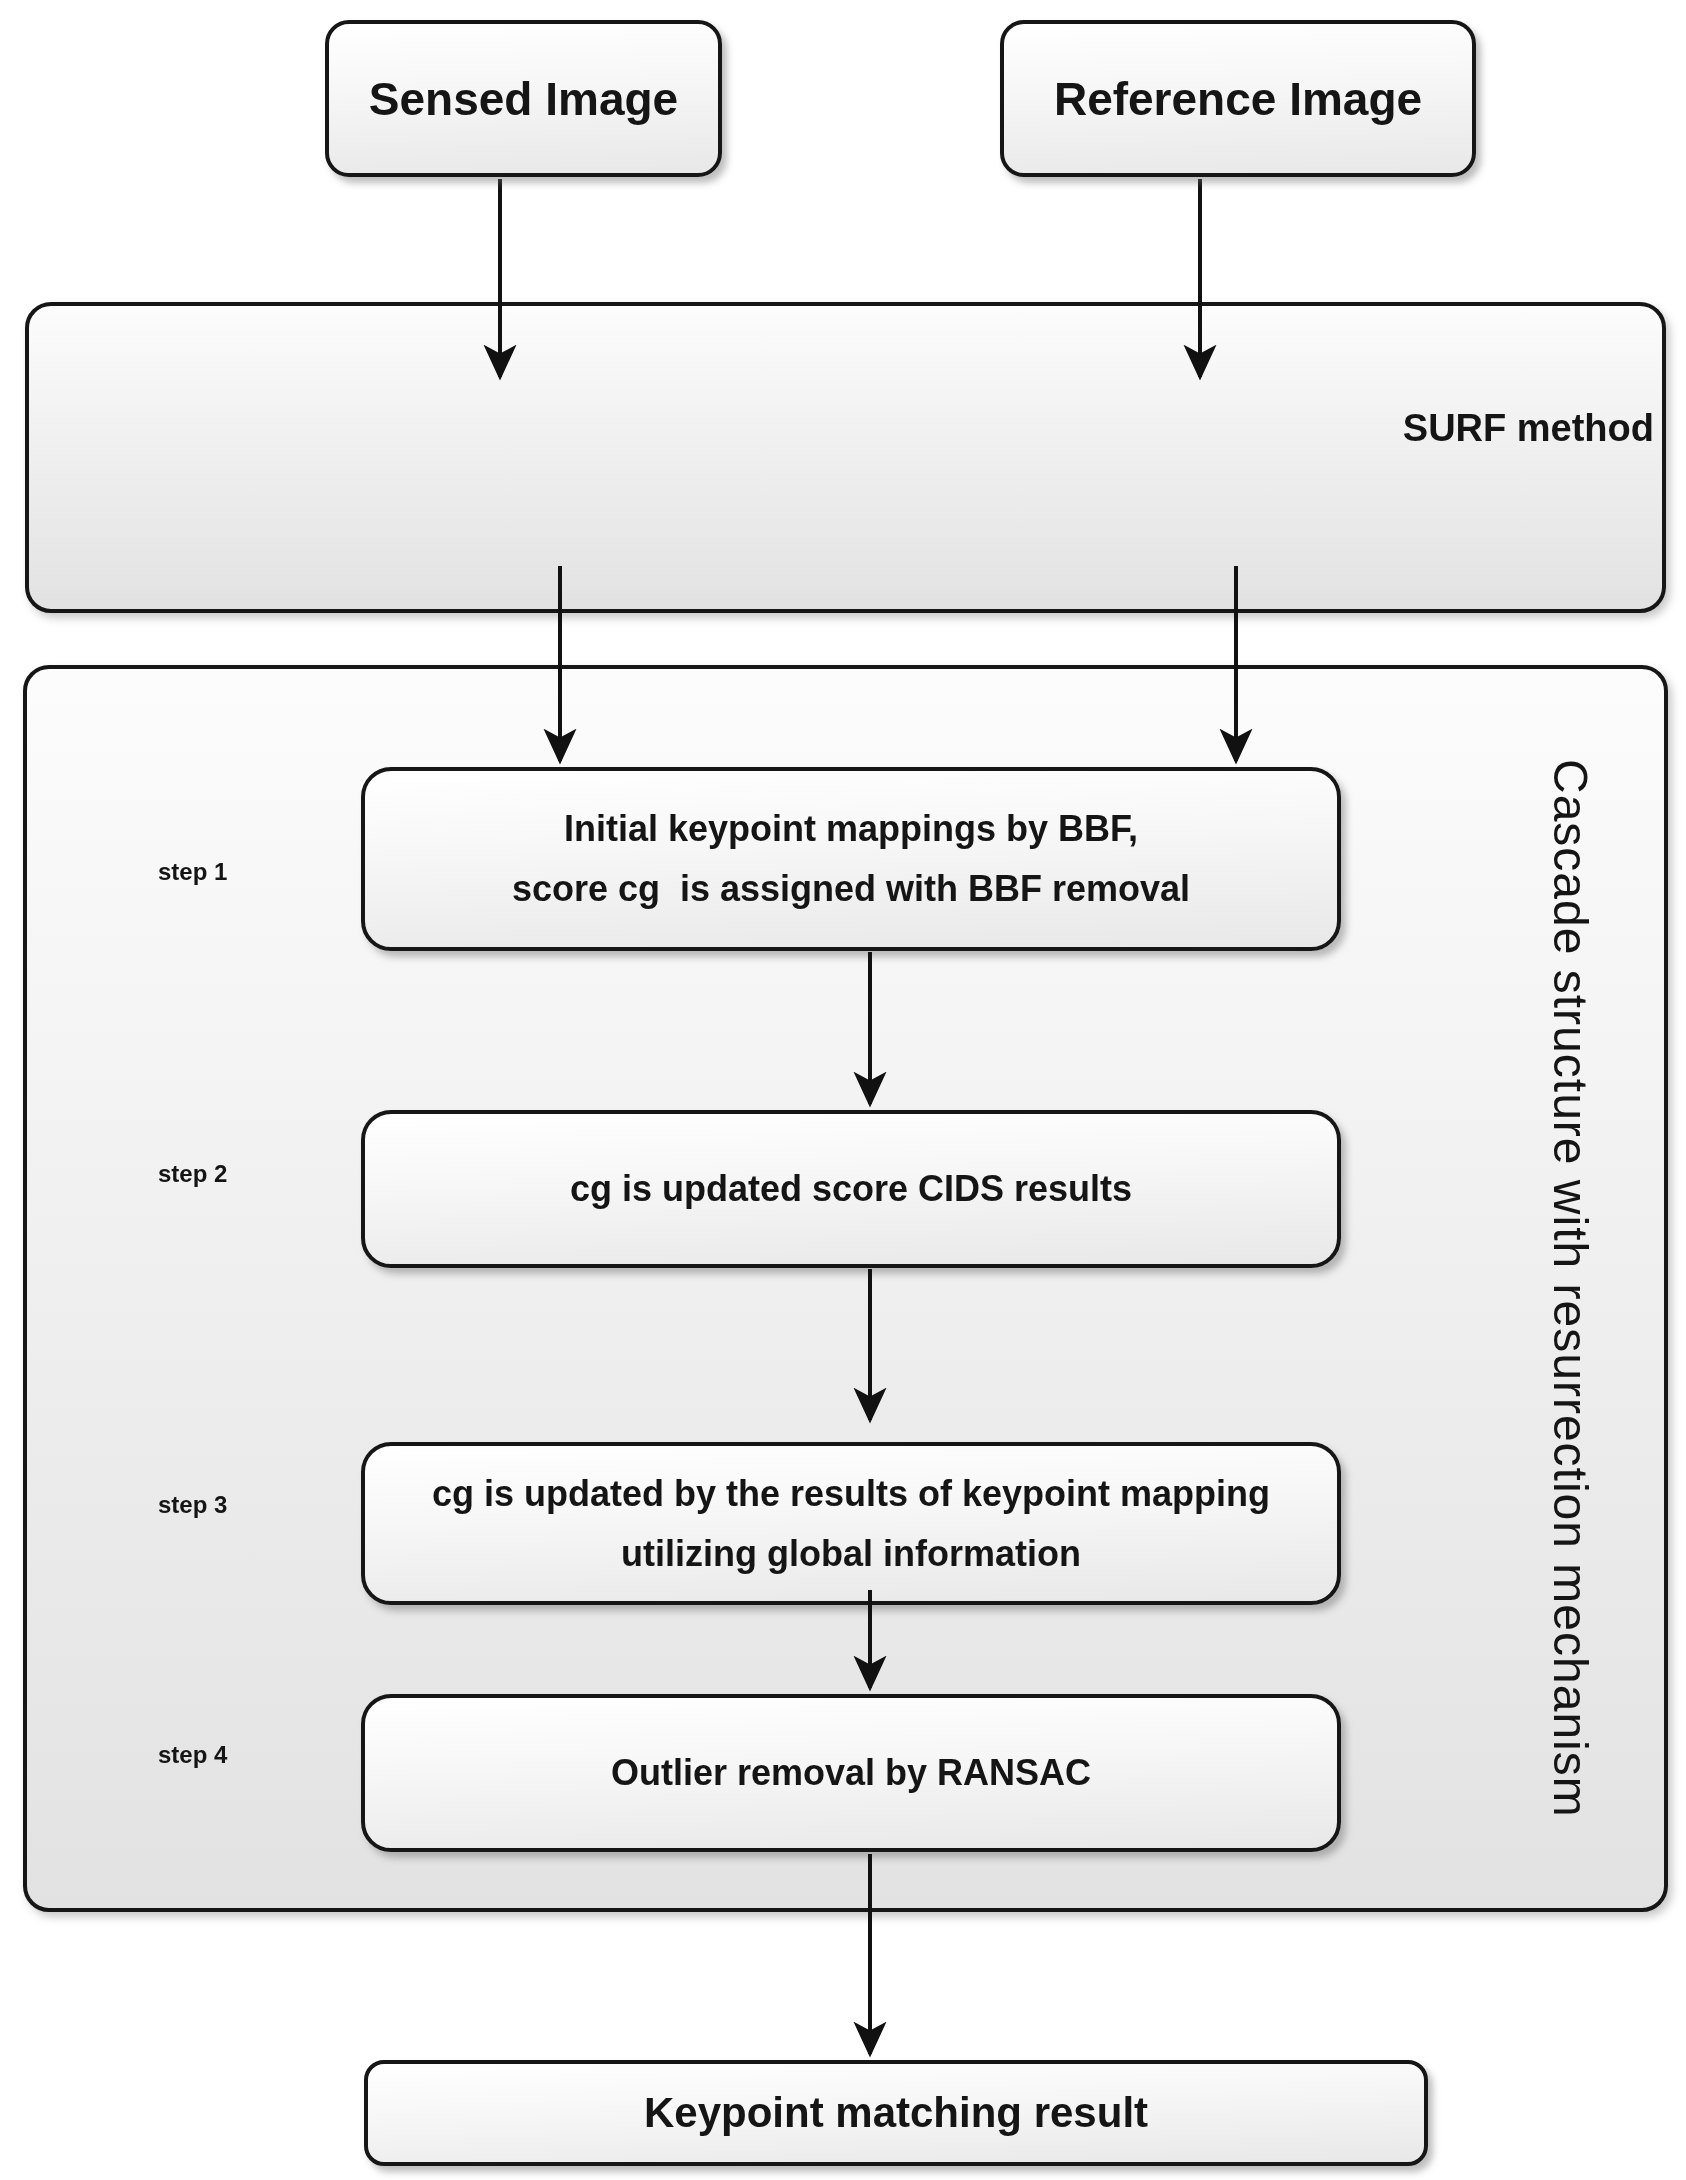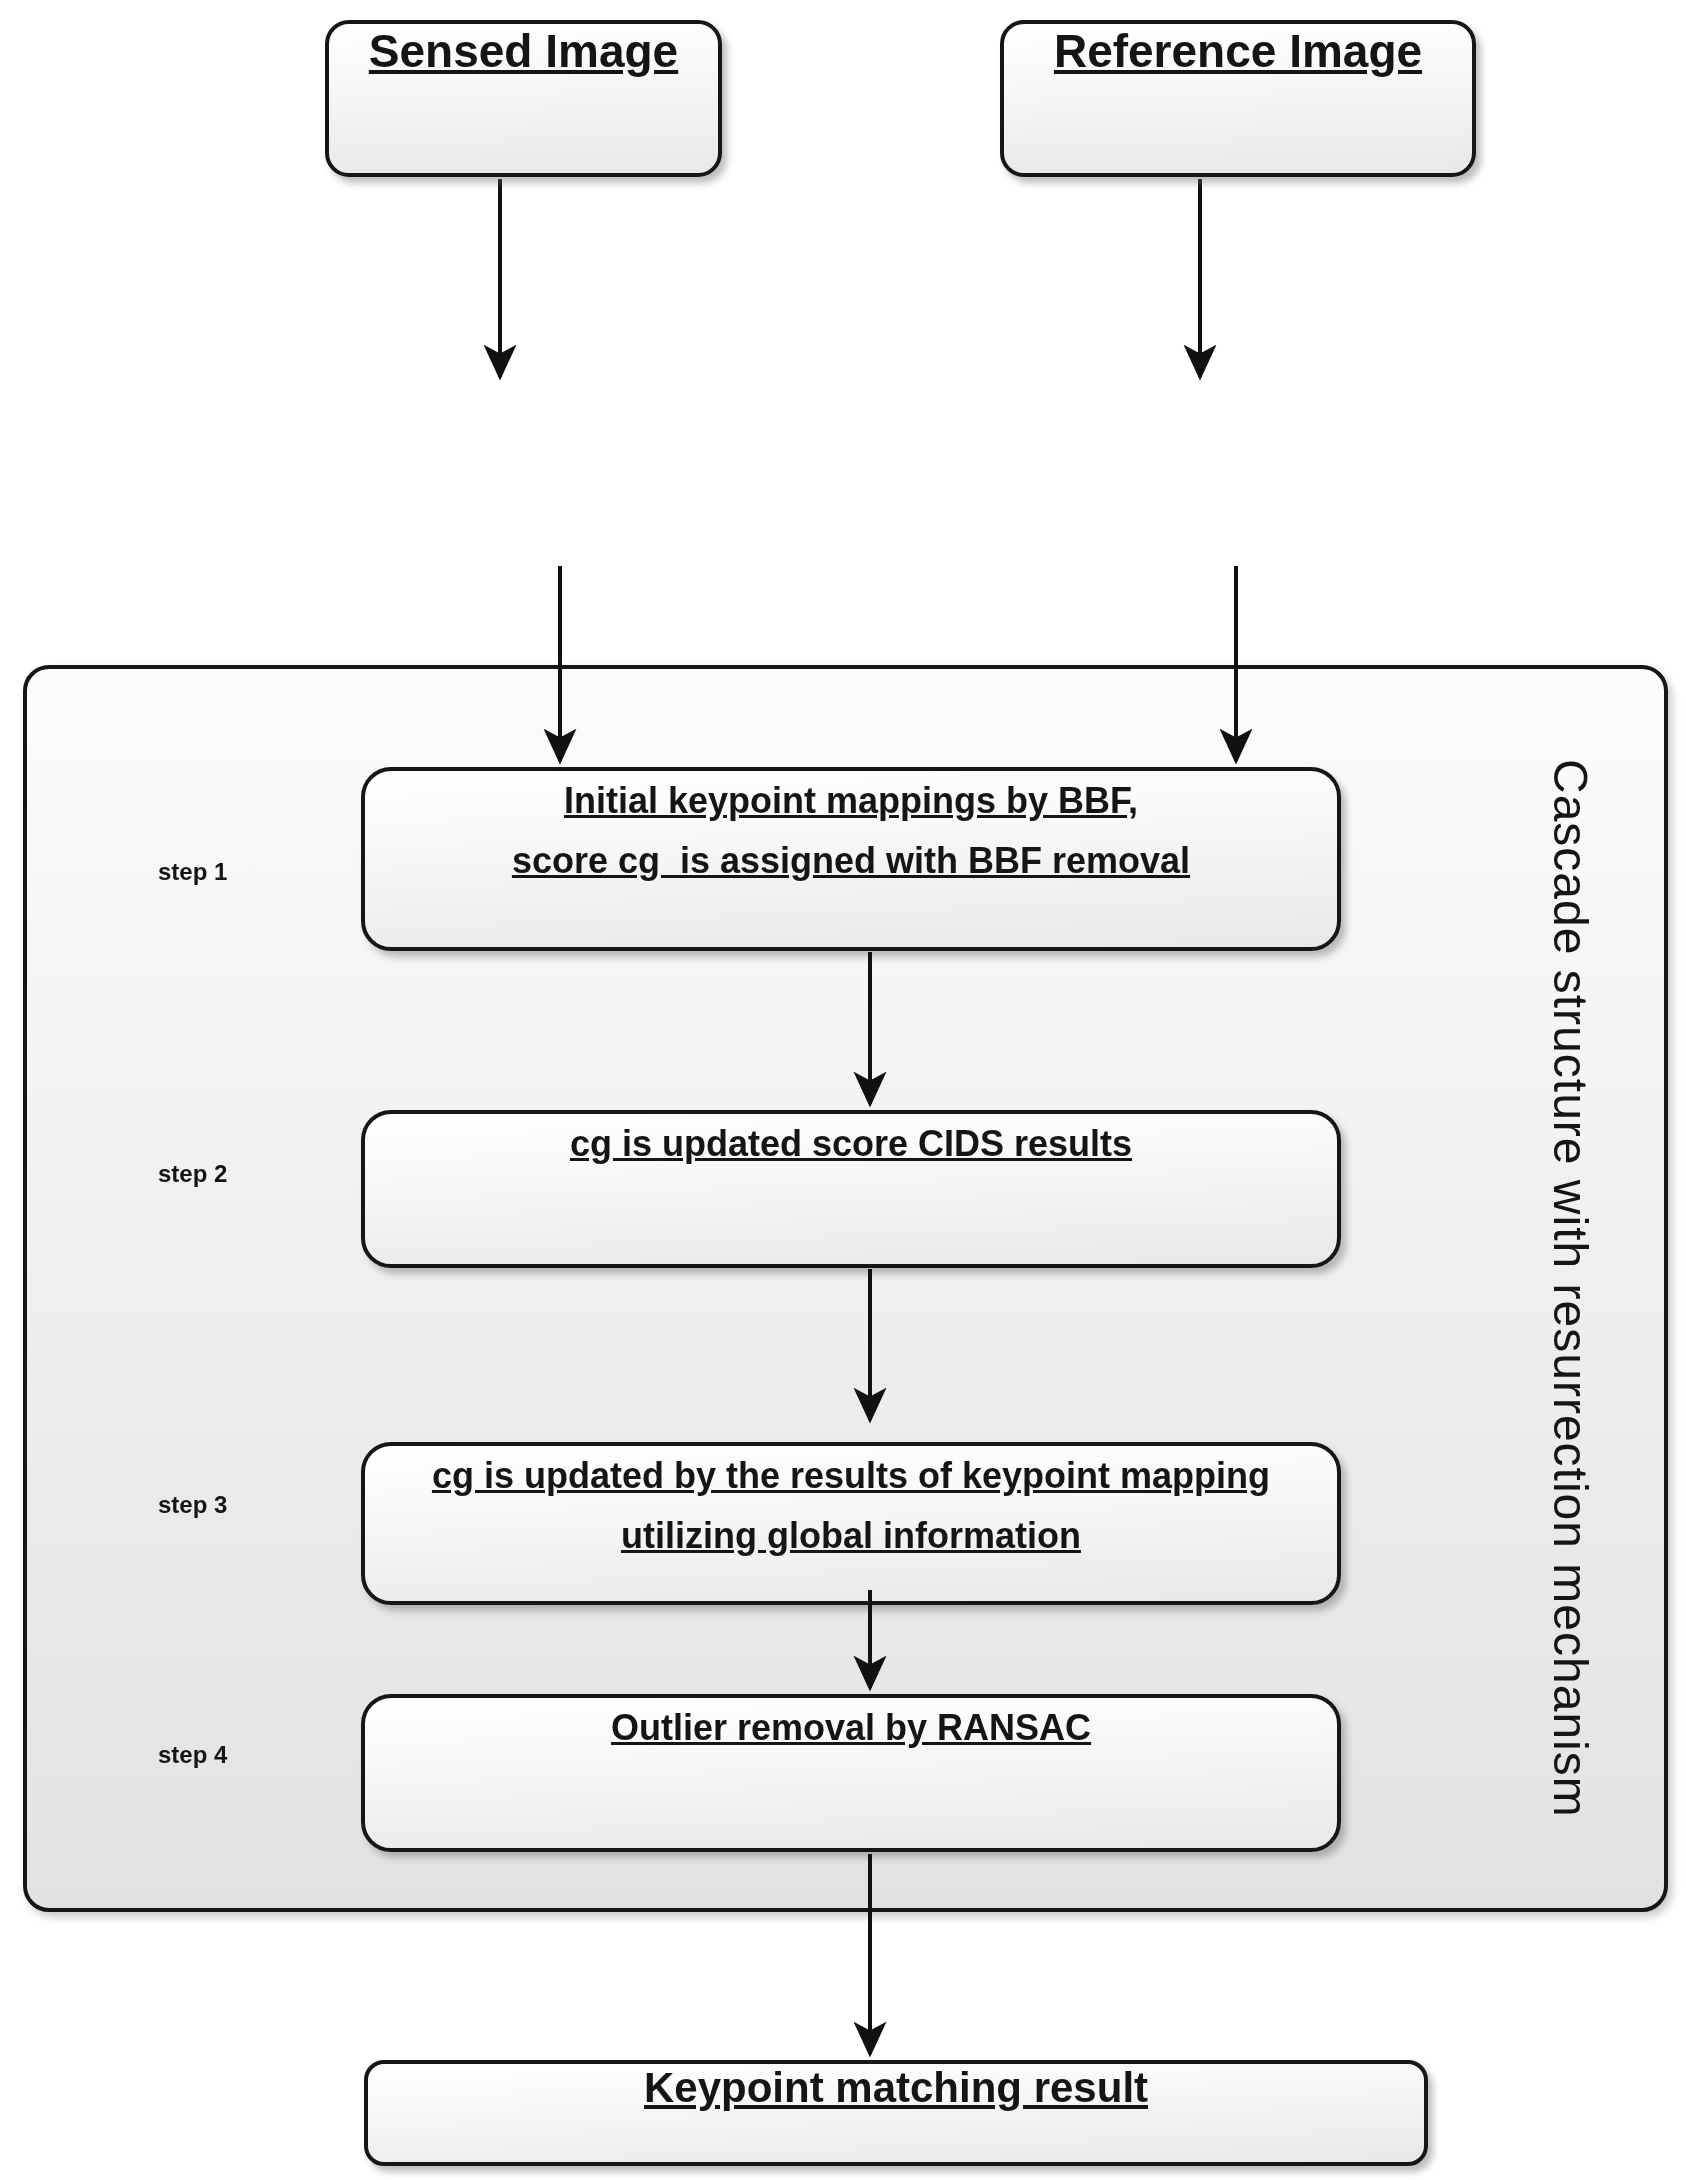--- a/index.html
+++ b/index.html
@@ -45,24 +45,23 @@
   .step-label.s4{top:1072px;}
   
   .node{
     position:absolute;
     box-sizing:border-box;
     border:4px solid #161616;
     border-radius:24px;
     background:linear-gradient(178deg,#ffffff 0%,#f7f7f7 40%,#e8e8e8 100%);
     box-shadow:5px 6px 7px rgba(110,110,110,.45);
     display:flex;flex-direction:column;
-    align-items:center;
+    align-items:center;justify-content:center;
     text-align:center;
     z-index:3;
-    text-decoration:underline;
   }
   .top-box{font-size:46px;font-weight:600;}
   .sensed{left:325px;top:20px;width:397px;height:157px;}
   .reference{left:1000px;top:20px;width:476px;height:157px;}
   .kp-box{font-size:42px;font-weight:600;line-height:62px;border-radius:28px;z-index:2;}
   .kp-left{left:332px;top:383px;width:380px;height:182px;}
   .kp-right{left:1015px;top:383px;width:390px;height:182px;}
   .step-box{
     left:334px;width:980px;
     font-size:36px;font-weight:700;line-height:60px;
@@ -81,20 +80,33 @@
   .arrows{
     position:absolute;left:0;top:0;z-index:2;
     pointer-events:none;
   }
 </style>
 </head>
 <body>
 
 <div class="canvas">
 
+  <div class="frame surf-band">
+    <div class="surf-label">SURF method</div>
+
+    <div class="node kp-box kp-left">
+      <span>Keypoint</span>
+      <span>extraction</span>
+    </div>
+
+    <div class="node kp-box kp-right">
+      <span>Keypoint</span>
+      <span>extraction</span>
+    </div>
+  </div>
 
   <div class="frame cascade">
     <div class="cascade-label">Cascade structure with resurrection mechanism</div>
 
     <div class="step-label s1">step 1</div>
     <div class="step-label s2">step 2</div>
     <div class="step-label s3">step 3</div>
     <div class="step-label s4">step 4</div>
 
     <div class="node step-box sb1">

